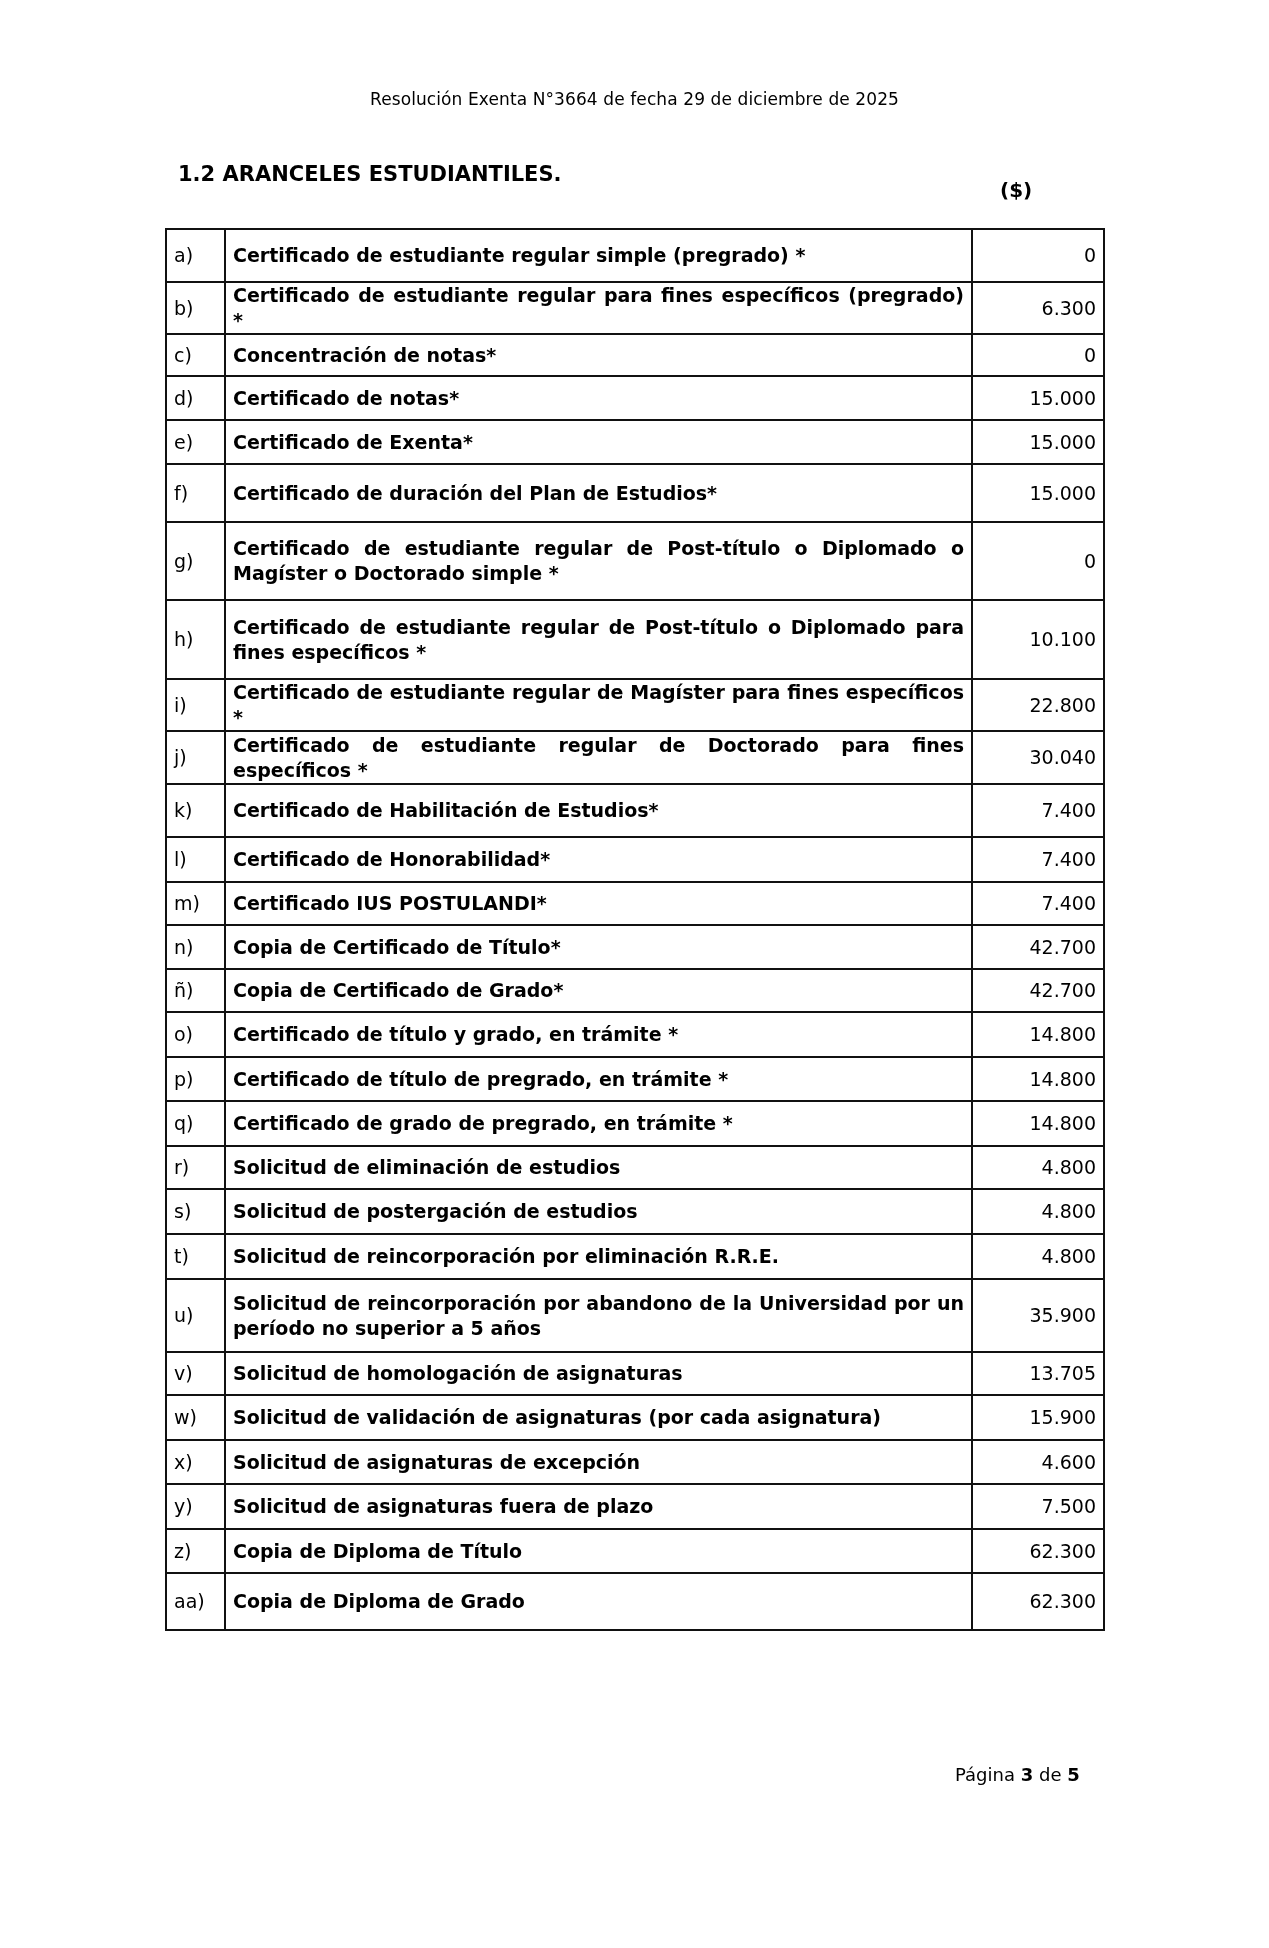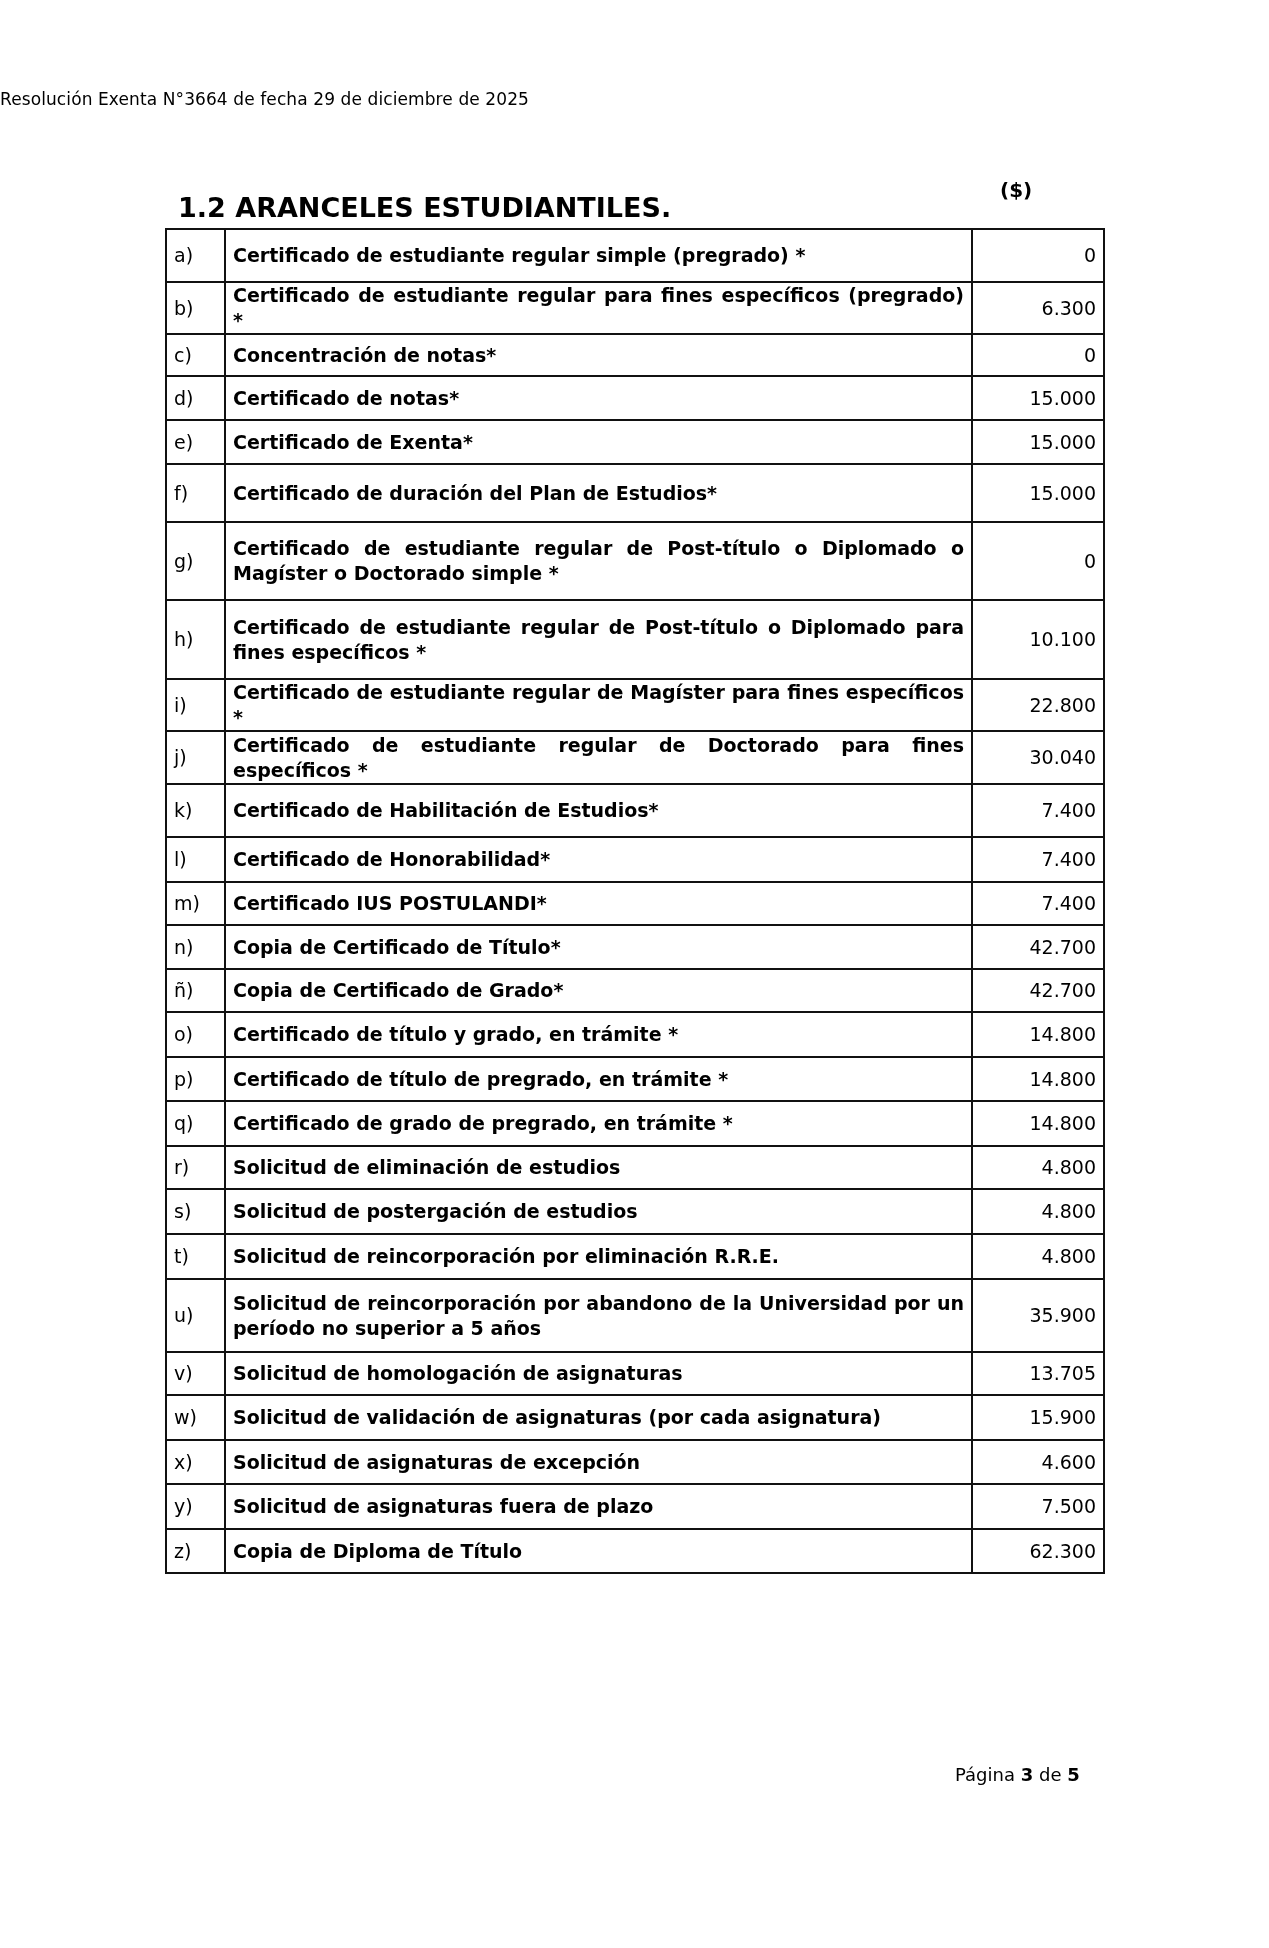--- a/index.html
+++ b/index.html
@@ -1,26 +1,26 @@
 <!DOCTYPE html>
 <html><head>
 <meta charset="utf-8">
 <style>
   html, body { margin: 0; padding: 0; background: #ffffff; }
   body {
     width: 1269px; height: 1948px; position: relative; overflow: hidden;
     font-family: "DejaVu Sans", sans-serif; color: #000;
   }
   .run-header {
-    position: absolute; top: 89px; left: 0; width: 1269px; text-align: left;
+    position: absolute; top: 89px; left: 0; width: 1269px; text-align: center;
     font-size: 17px; letter-spacing: 0.1px;
   }
   .section-title {
-    position: absolute; top: 192px; left: 178px;
-    font-size: 27px; font-weight: bold; text-align: right;
+    position: absolute; top: 162px; left: 178px;
+    font-size: 21px; font-weight: bold; text-align: right;
   }
   .currency {
     position: absolute; top: 178px; left: 1000px;
     font-size: 20px; font-weight: bold;
   }
   table.fees {
     position: absolute; top: 228px; left: 165px; width: 940px;
     border-collapse: collapse; table-layout: fixed;
     font-size: 19px;
   }
@@ -173,20 +173,25 @@
       <tr style="height: 45px;">
         <td class="letter">y)</td>
         <td class="desc">Solicitud de asignaturas fuera de plazo</td>
         <td class="amount">7.500</td>
       </tr>
       <tr style="height: 44px;">
         <td class="letter">z)</td>
         <td class="desc">Copia de Diploma de Título</td>
         <td class="amount">62.300</td>
       </tr>
+      <tr style="height: 57px;">
+        <td class="letter">aa)</td>
+        <td class="desc">Copia de Diploma de Grado</td>
+        <td class="amount">62.300</td>
+      </tr>
     </tbody>
 </table>
 
 <div class="footer">
   <span>Página</span>
   <b>3</b>
   <span>de</span>
   <b>5</b>
 </div>
 

